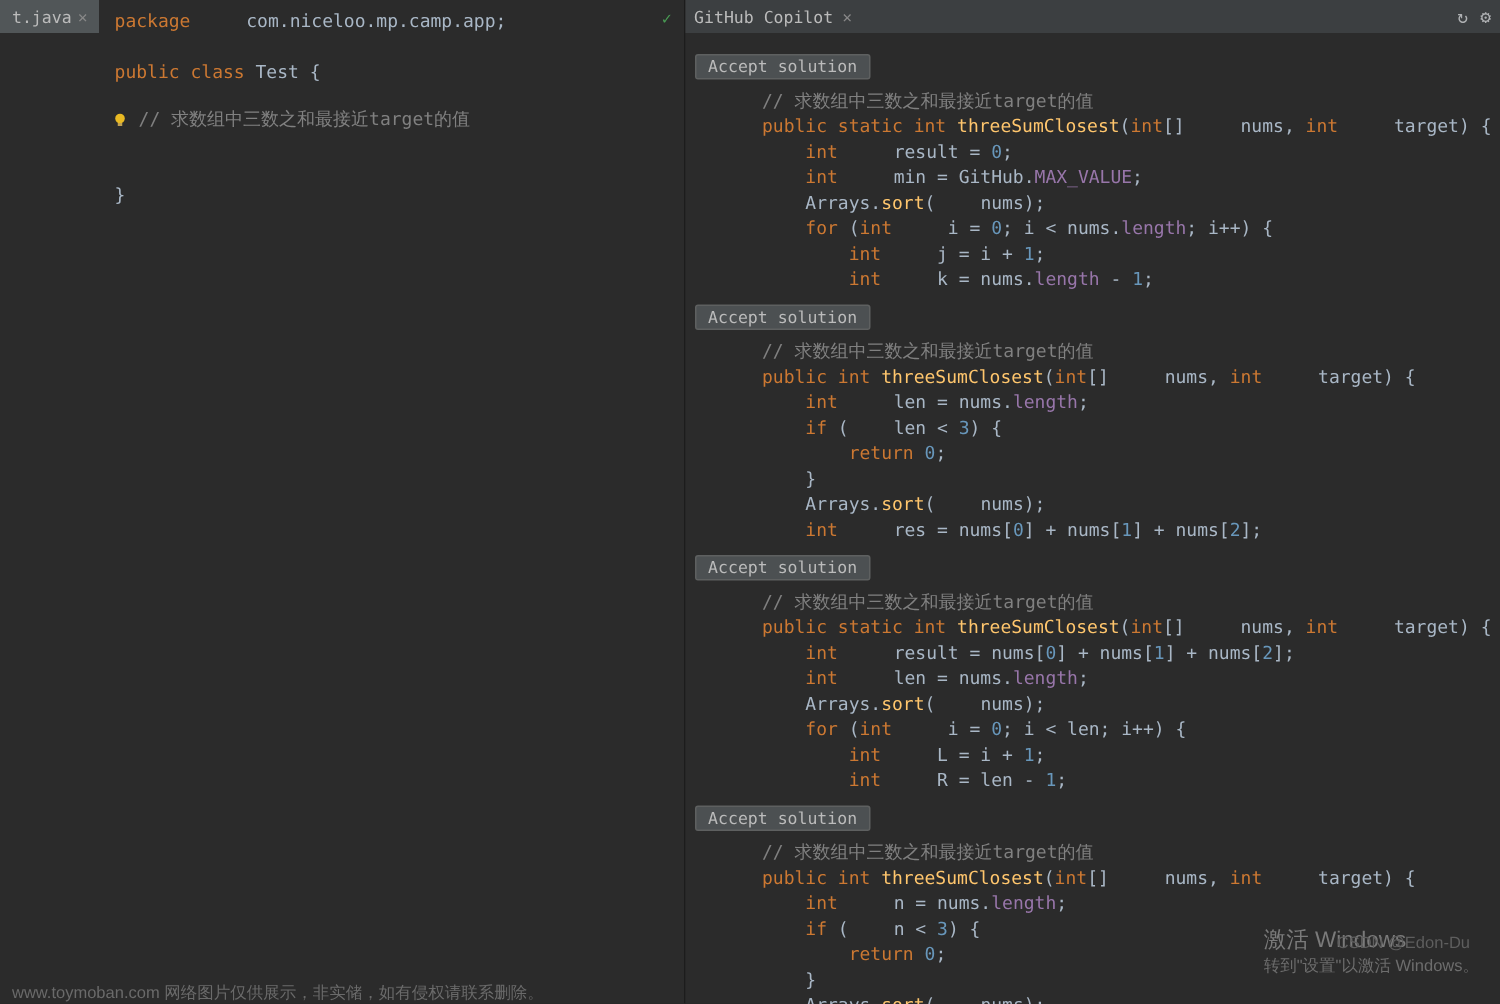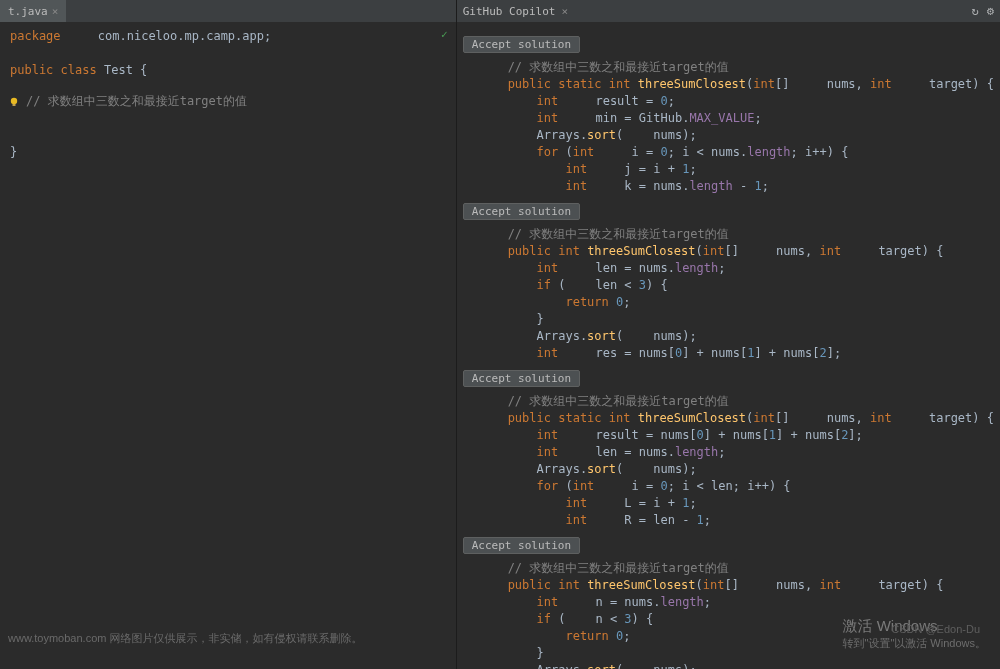--- a/index.html
+++ b/index.html
@@ -12,21 +12,21 @@
       height: 669px;
       overflow: hidden;
       display: flex;
     }
     .editor-panel {
       width: 560px;
       height: 100%;
       background: #2b2b2b;
       border-right: 1px solid #1c1c1c;
       display: flex;
-      flex-direction: column;
+      flex-direction: row;
     }
     .tab-bar {
       height: 22px;
       background: #3c3f41;
       display: flex;
       align-items: center;
     }
     .tab {
       height: 100%;
       padding: 0 8px;
@@ -155,21 +155,21 @@
       color: #6d6d6d;
       font-family: "Microsoft YaHei", sans-serif;
       pointer-events: none;
     }
     .watermark-activate .l1 { font-size: 15px; color: #7a7a7a; }
     .watermark-activate .l2 { font-size: 11px; color: #6d6d6d; }
     
     .watermark-bottom {
       position: absolute;
       left: 8px;
-      bottom: 23px;
+      bottom: 0;
       color: #6a6a6a;
       font-family: "Microsoft YaHei", sans-serif;
       font-size: 11px;
       pointer-events: none;
       margin-top: 20px;
     }
     .watermark-csdn {
       position: absolute;
       right: 20px;
       bottom: 34px;

